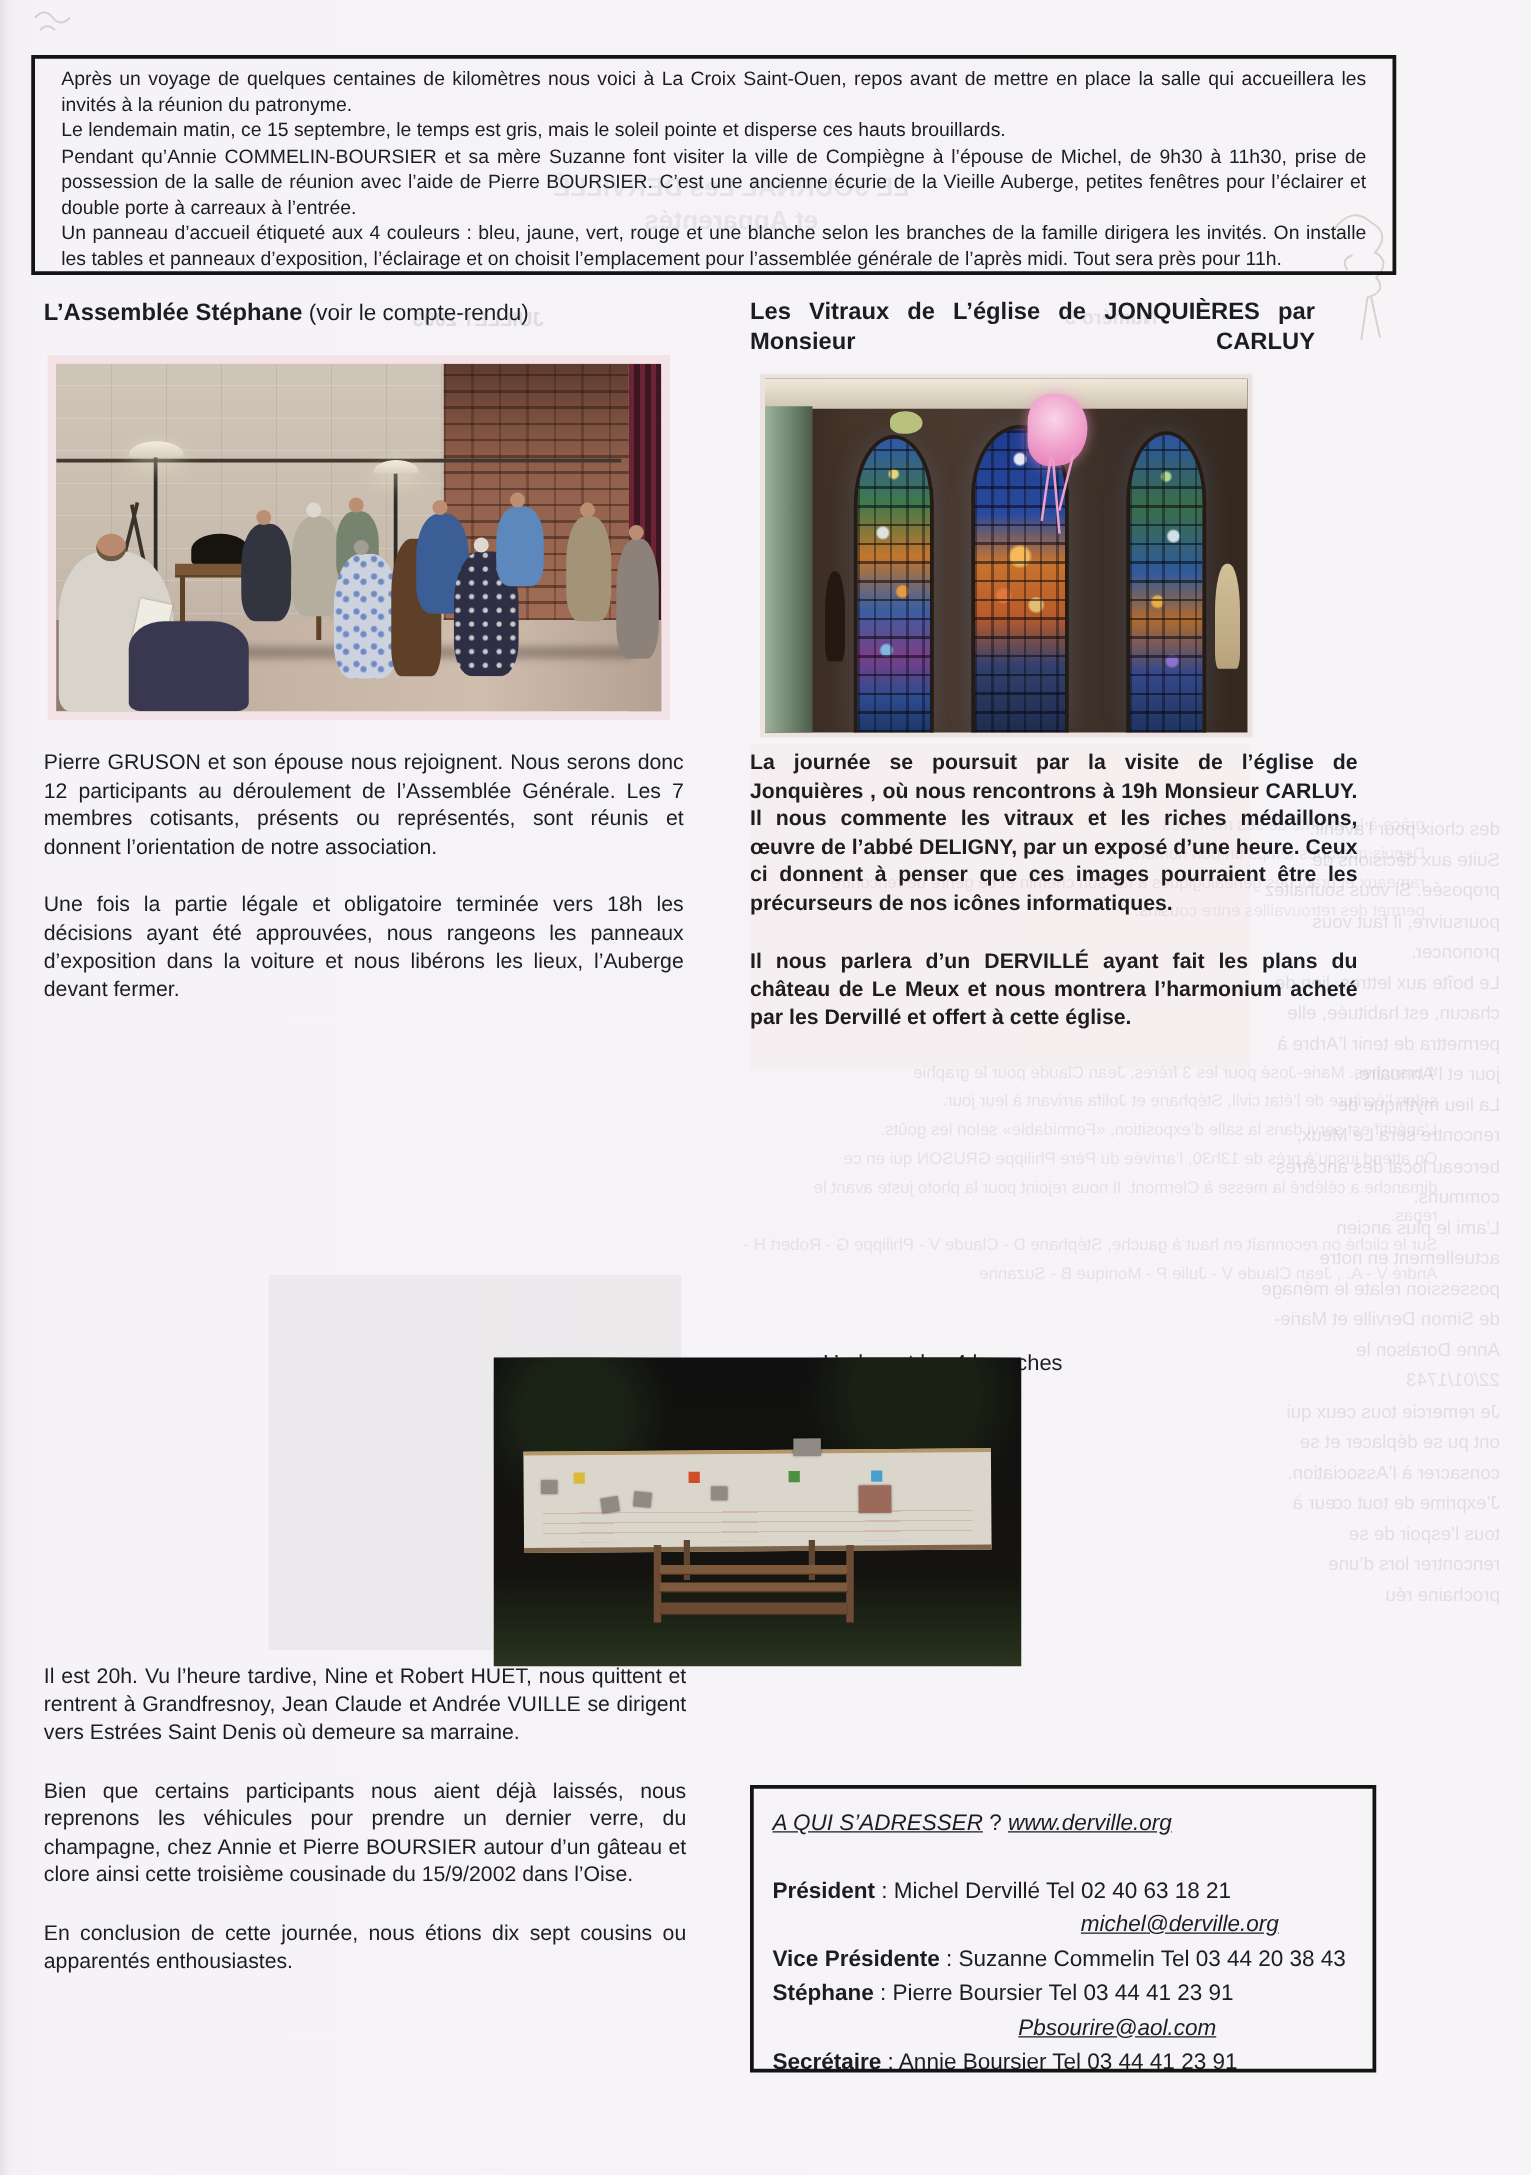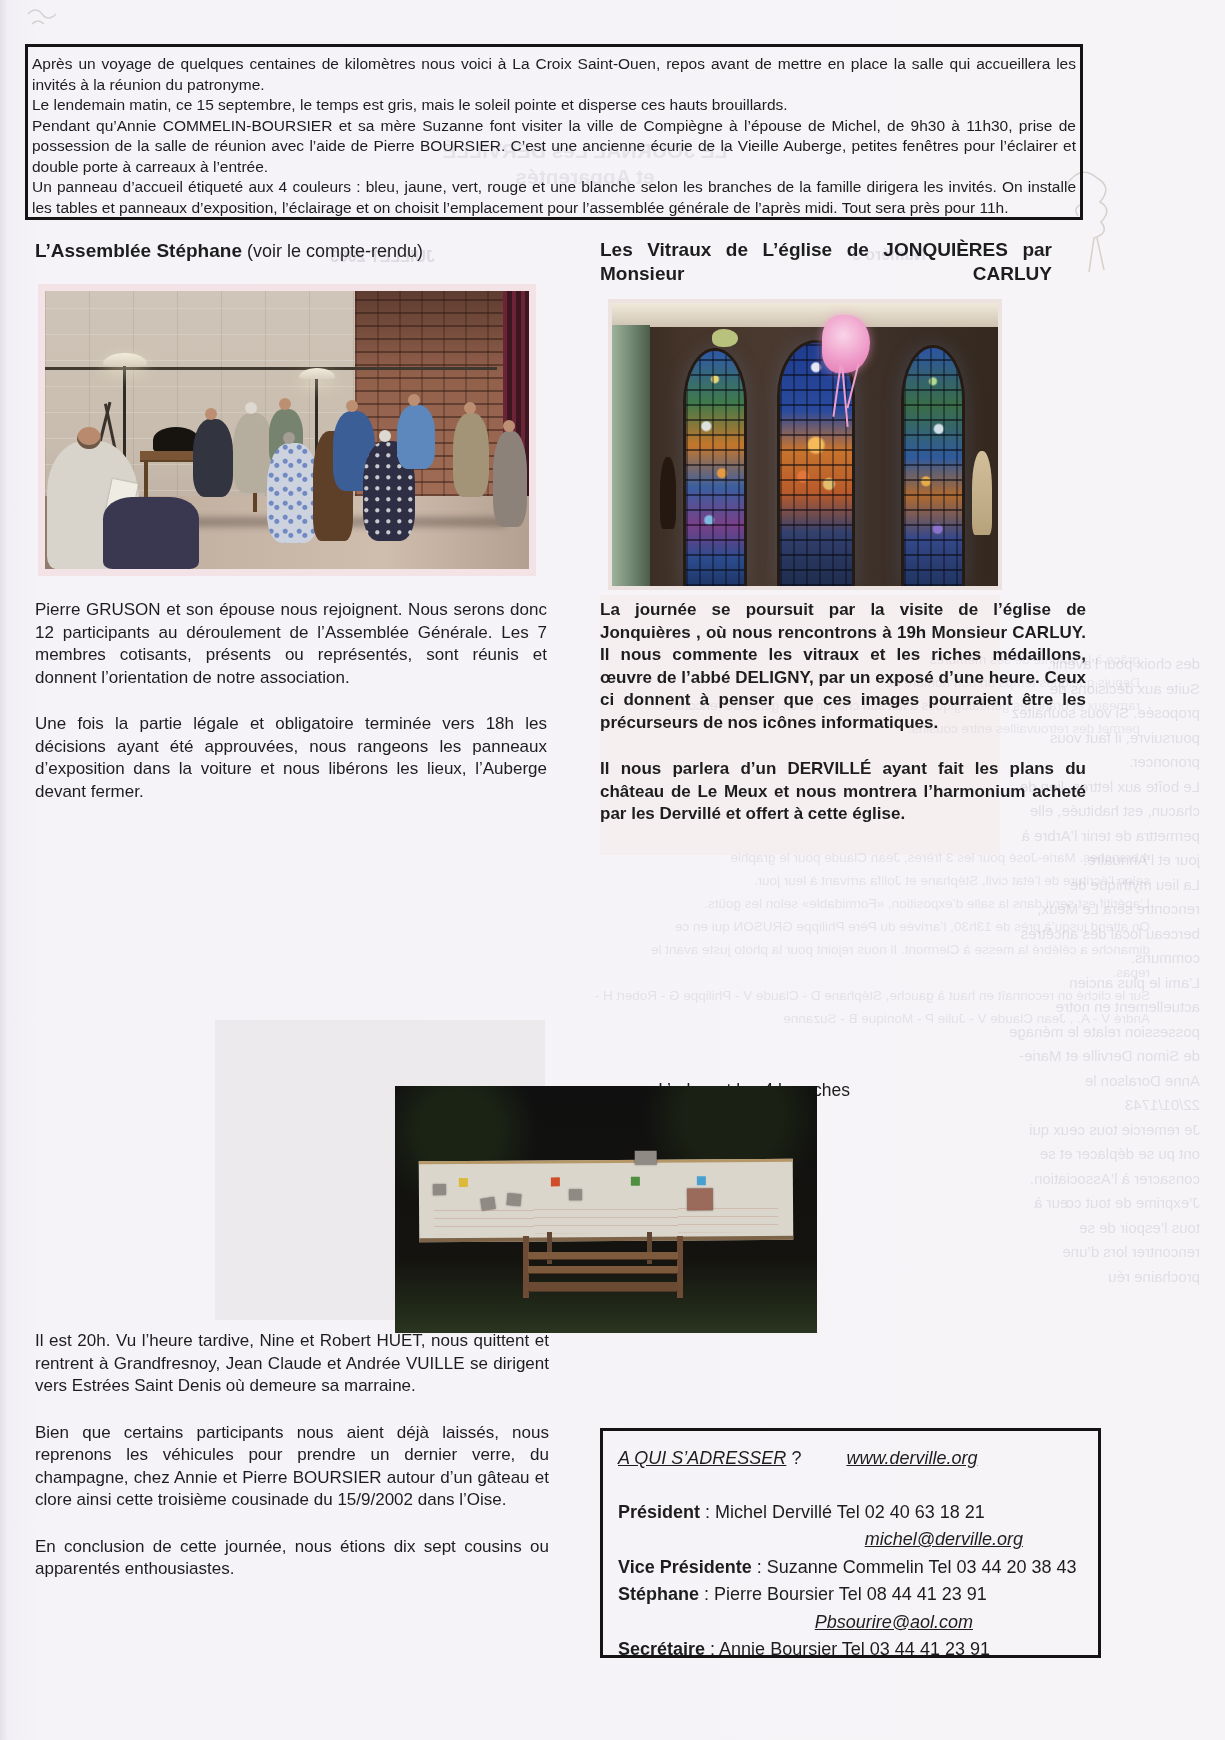--- a/index.html
+++ b/index.html
@@ -8,21 +8,21 @@
     background:linear-gradient(90deg,#e3e0e8 0,#f2f0f5 8px,#f5f3f7 40px,#f6f4f7 100%);
     font-family:"Liberation Sans",sans-serif;color:#1d1d1f;overflow:hidden;
   }
   .abs{position:absolute;}
   
   .ghost{white-space:pre-line;color:#76718f;pointer-events:none;}
   .mirror{transform:scaleX(-1);}
   
   .intro-box{
     left:25px;top:44px;width:1044px;height:156px;border:3px solid #141414;
-    padding:7px 4px;font-size:15.5px;line-height:20.5px;text-align:justify;
+    padding:7px 21px;font-size:15.5px;line-height:20.5px;text-align:justify;
   }
   .intro-box p{margin:0;}
   
   .h-left{left:35px;top:240px;width:540px;font-size:18px;}
   .h-left b{font-size:19px;}
   .h-right{left:600px;top:238px;width:452px;font-size:19px;font-weight:bold;
     text-align:justify;word-spacing:7px;line-height:24px;}
   .h-right:after{content:"";display:inline-block;width:100%;}
   
   .coltext{font-size:17px;line-height:22.5px;text-align:justify;}
@@ -283,33 +283,33 @@
   </div>
 
   <div class="abs coltext" style="left:35px;top:1330px;width:514px;">
     <p>Il est 20h. Vu l’heure tardive, Nine et Robert HUET, nous quittent et rentrent à Grandfresnoy, Jean Claude et Andrée VUILLE se dirigent vers Estrées Saint Denis où demeure sa marraine.</p>
     <p>Bien que certains participants nous aient déjà laissés, nous reprenons les véhicules pour prendre un dernier verre,  du champagne, chez Annie et Pierre BOURSIER autour d’un gâteau et clore ainsi cette troisième cousinade du 15/9/2002 dans l’Oise.</p>
     <p>En conclusion de cette journée, nous étions dix sept cousins ou apparentés enthousiastes.</p>
   </div>
 
   <div class="abs contact-box">
     <div style="margin-bottom:26px;">
-      <span class="u">A QUI S’ADRESSER</span><span> ? </span><a class="u" style="color:inherit;cursor:pointer;margin-left:40px;">www.derville.org</a>
+      <span class="u">A QUI S’ADRESSER</span><span> ? </span><a class="u" style="color:inherit;cursor:pointer;">www.derville.org</a>
     </div>
     <div>
       <b>Président</b><span> : Michel Dervillé Tel 02 40 63 18 21</span>
     </div>
     <div class="email-line" style="padding-right:60px;">
       <a class="u" style="color:inherit;cursor:pointer;">michel@derville.org</a>
     </div>
     <div>
       <b>Vice Présidente</b><span> : Suzanne Commelin Tel 03 44 20 38 43</span>
     </div>
     <div>
-      <b>Stéphane</b><span> : Pierre Boursier Tel 08 44 41 23 91</span>
+      <b>Stéphane</b><span> : Pierre Boursier Tel 03 44 41 23 91</span>
     </div>
     <div class="email-line" style="padding-right:110px;">
       <a class="u" style="color:inherit;cursor:pointer;">Pbsourire@aol.com</a>
     </div>
     <div>
       <b>Secrétaire</b><span> : Annie Boursier Tel 03 44 41 23 91</span>
     </div>
   </div>
 
 </div>

